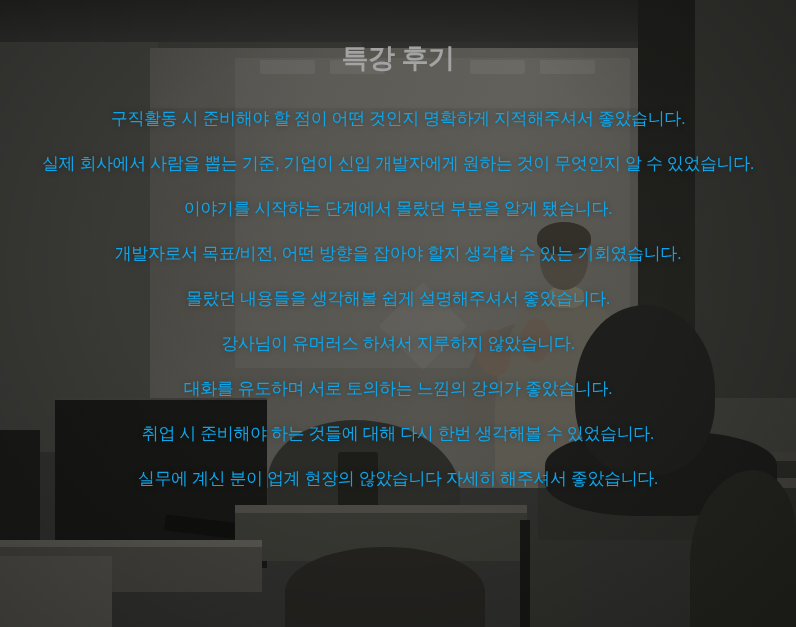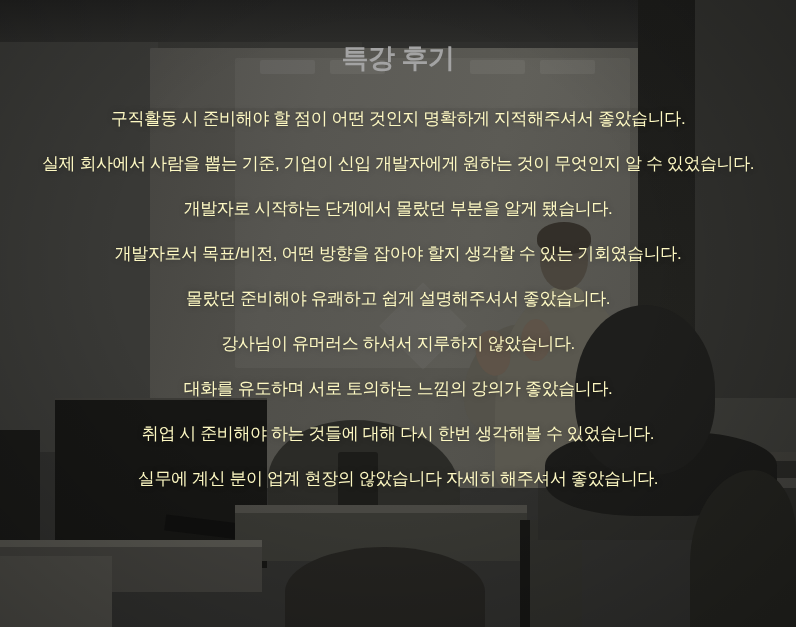--- a/index.html
+++ b/index.html
@@ -55,21 +55,21 @@
   .mouse{left:300px;top:522px;width:26px;height:13px;background:#121210;border-radius:50%;}
 
   .vignette{inset:0;background:radial-gradient(ellipse at 48% 42%, rgba(0,0,0,0) 45%, rgba(0,0,0,.28) 100%);}
 
   
   .txt{inset:0;}
   .title{left:0;top:40px;width:796px;height:36px;display:flex;align-items:center;justify-content:center;
     color:#a3a3a3;font-size:27px;font-weight:700;letter-spacing:-.5px;}
   .reviews{left:0;top:96px;width:796px;height:495px;display:flex;flex-direction:column;position:absolute;}
   .reviews p{position:static;margin:0;height:45px;display:flex;align-items:center;justify-content:center;
-    color:#fef9c3;font-size:17px;font-weight:400;letter-spacing:-.4px;
+    color:#0ea5e9;font-size:17px;font-weight:400;letter-spacing:-.4px;
     text-shadow:0 0 6px rgba(0,0,0,.35);}
 </style>
 </head>
 <body>
 
 <div class="stage">
 
   <div class="ph">
     <div class="ceiling"></div>
     <div class="wall-topmid"></div>
@@ -113,23 +113,23 @@
     <div class="aud-head-3"></div>
 
     <div class="vignette"></div>
   </div>
 
   <div class="txt">
     <div class="title">특강 후기</div>
     <div class="reviews">
       <p>구직활동 시 준비해야 할 점이 어떤 것인지 명확하게 지적해주셔서 좋았습니다.</p>
       <p>실제 회사에서 사람을 뽑는 기준, 기업이 신입 개발자에게 원하는 것이 무엇인지 알 수 있었습니다.</p>
-      <p>개발자로 시작하는 단계에서 몰랐던 부분을 알게 됐습니다.</p>
+      <p>이야기를 시작하는 단계에서 몰랐던 부분을 알게 됐습니다.</p>
       <p>개발자로서 목표/비전, 어떤 방향을 잡아야 할지 생각할 수 있는 기회였습니다.</p>
-      <p>몰랐던 준비해야 유쾌하고 쉽게 설명해주셔서 좋았습니다.</p>
+      <p>몰랐던 내용들을 생각해볼 쉽게 설명해주셔서 좋았습니다.</p>
       <p>강사님이 유머러스 하셔서 지루하지 않았습니다.</p>
       <p>대화를 유도하며 서로 토의하는 느낌의 강의가 좋았습니다.</p>
       <p>취업 시 준비해야 하는 것들에 대해 다시 한번 생각해볼 수 있었습니다.</p>
       <p>실무에 계신 분이 업계 현장의 않았습니다 자세히 해주셔서 좋았습니다.</p>
     </div>
   </div>
 
 </div>
 
 </body></html>

